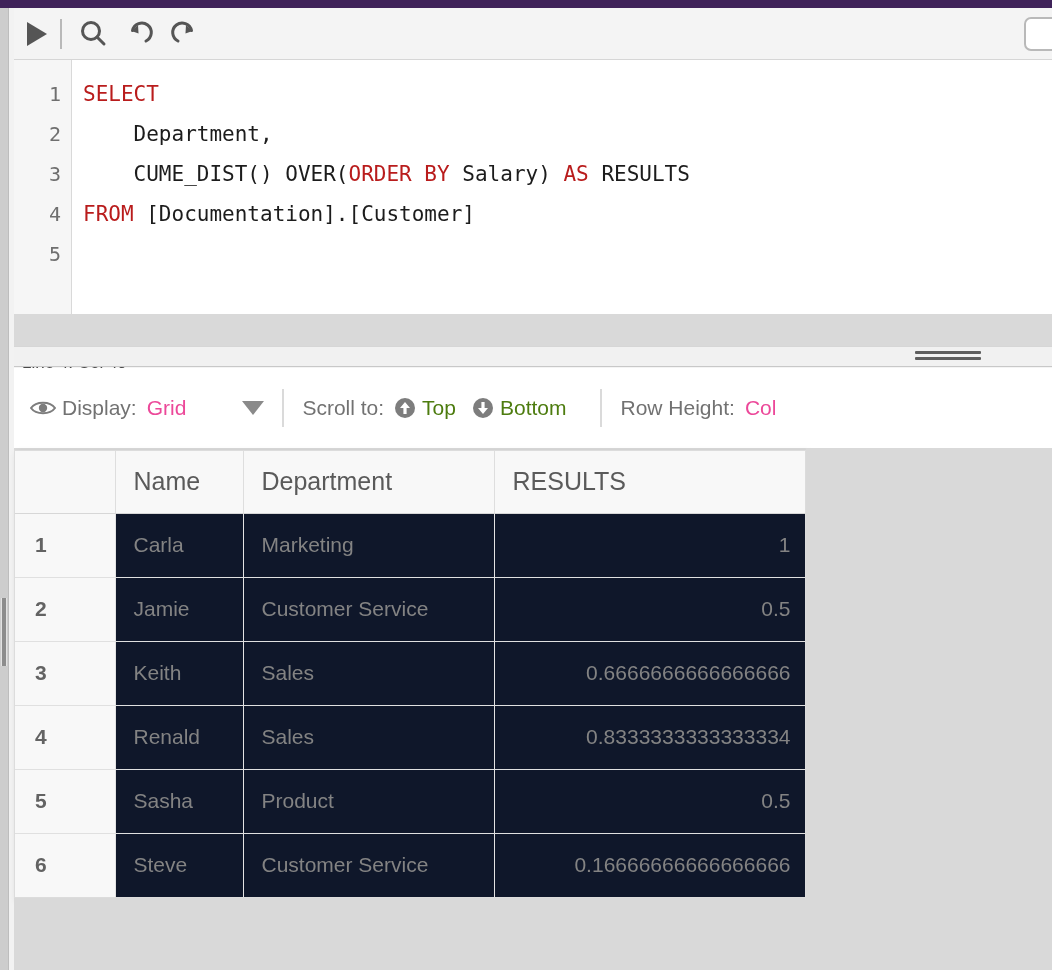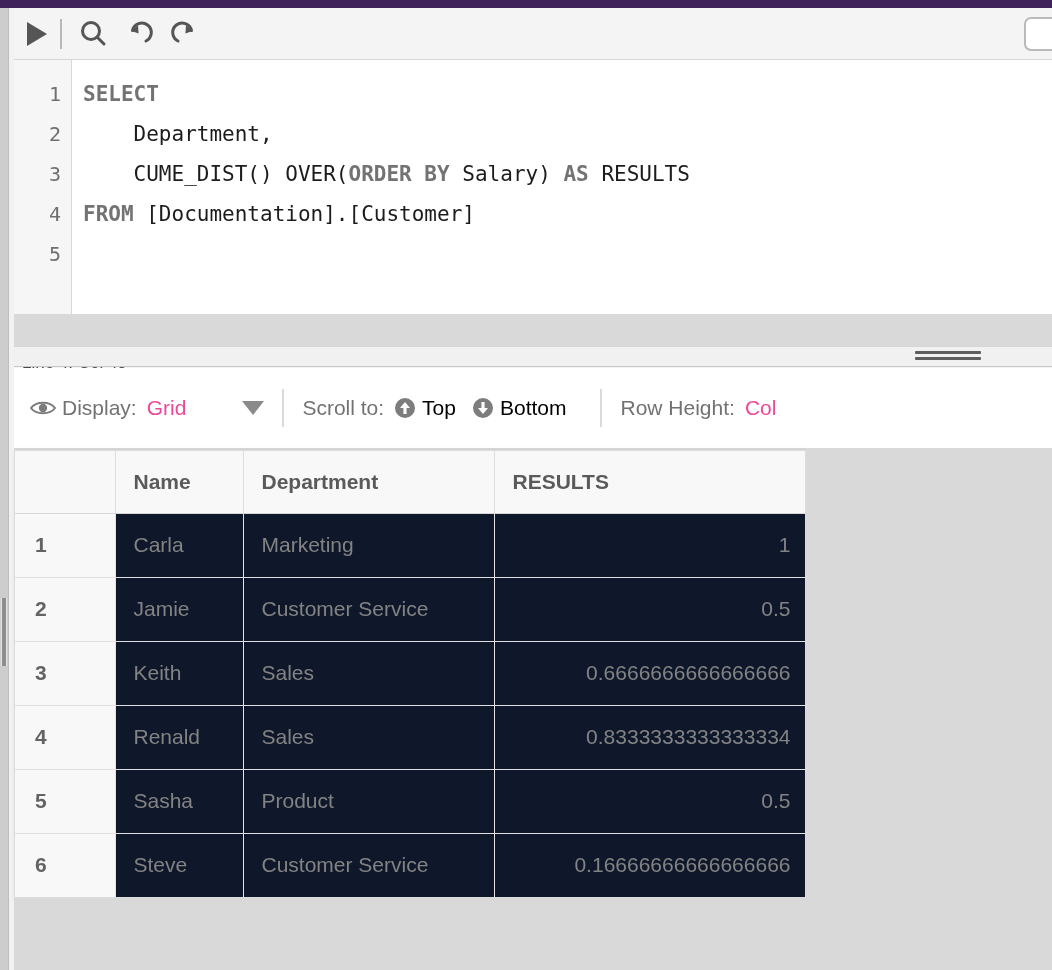--- a/index.html
+++ b/index.html
@@ -130,21 +130,21 @@
     box-sizing: border-box;
     overflow: hidden;
   }
   .code .cl {
     font-family: "DejaVu Sans Mono", monospace;
     font-size: 21px;
     line-height: 40px;
     color: #1c1c1c;
     white-space: pre;
   }
-  .kw { color: #737373; font-weight: bold; text-align: center; }
+  .kw { color: #b91c1c; font-weight: normal; text-align: center; }
 
   
   .status-bar {
     position: absolute;
     left: 14px; top: 314px;
     width: 1038px;
     height: 33px;
     background: #f4f4f4;
     border-top: 1px solid #d6d6d6;
     border-bottom: 1px solid #d6d6d6;
@@ -227,21 +227,21 @@
   .caret-down {
     width: 0; height: 0;
     border-left: 11px solid transparent;
     border-right: 11px solid transparent;
     border-top: 14px solid #8a8a8a;
     margin-left: 56px;
     cursor: pointer;
   }
   .rt-link {
     font-size: 21px;
-    color: #000000;
+    color: #4d7c0f;
     display: inline-flex;
     align-items: center;
     margin-right: 16px;
     cursor: pointer;
   }
 
   
   .grid-wrap {
     position: absolute;
     left: 14px;
@@ -262,22 +262,22 @@
   table.grid col.c-num  { width: 100px; }
   table.grid col.c-name { width: 128px; }
   table.grid col.c-dept { width: 251px; }
   table.grid col.c-res  { width: 311px; }
 
   table.grid th {
     height: 62px;
     background: #f8f8f8;
     border-right: 1px solid #dedede;
     border-bottom: 1px solid #d7d7d7;
-    font-size: 21px;
-    font-weight: bold;
+    font-size: 25px;
+    font-weight: normal;
     color: #5a5a5a;
     text-align: left;
     padding: 0 18px;
     box-sizing: border-box;
   }
   table.grid th.num-head { background: #f8f8f8; }
 
   table.grid td {
     height: 64px;
     font-size: 21px;

